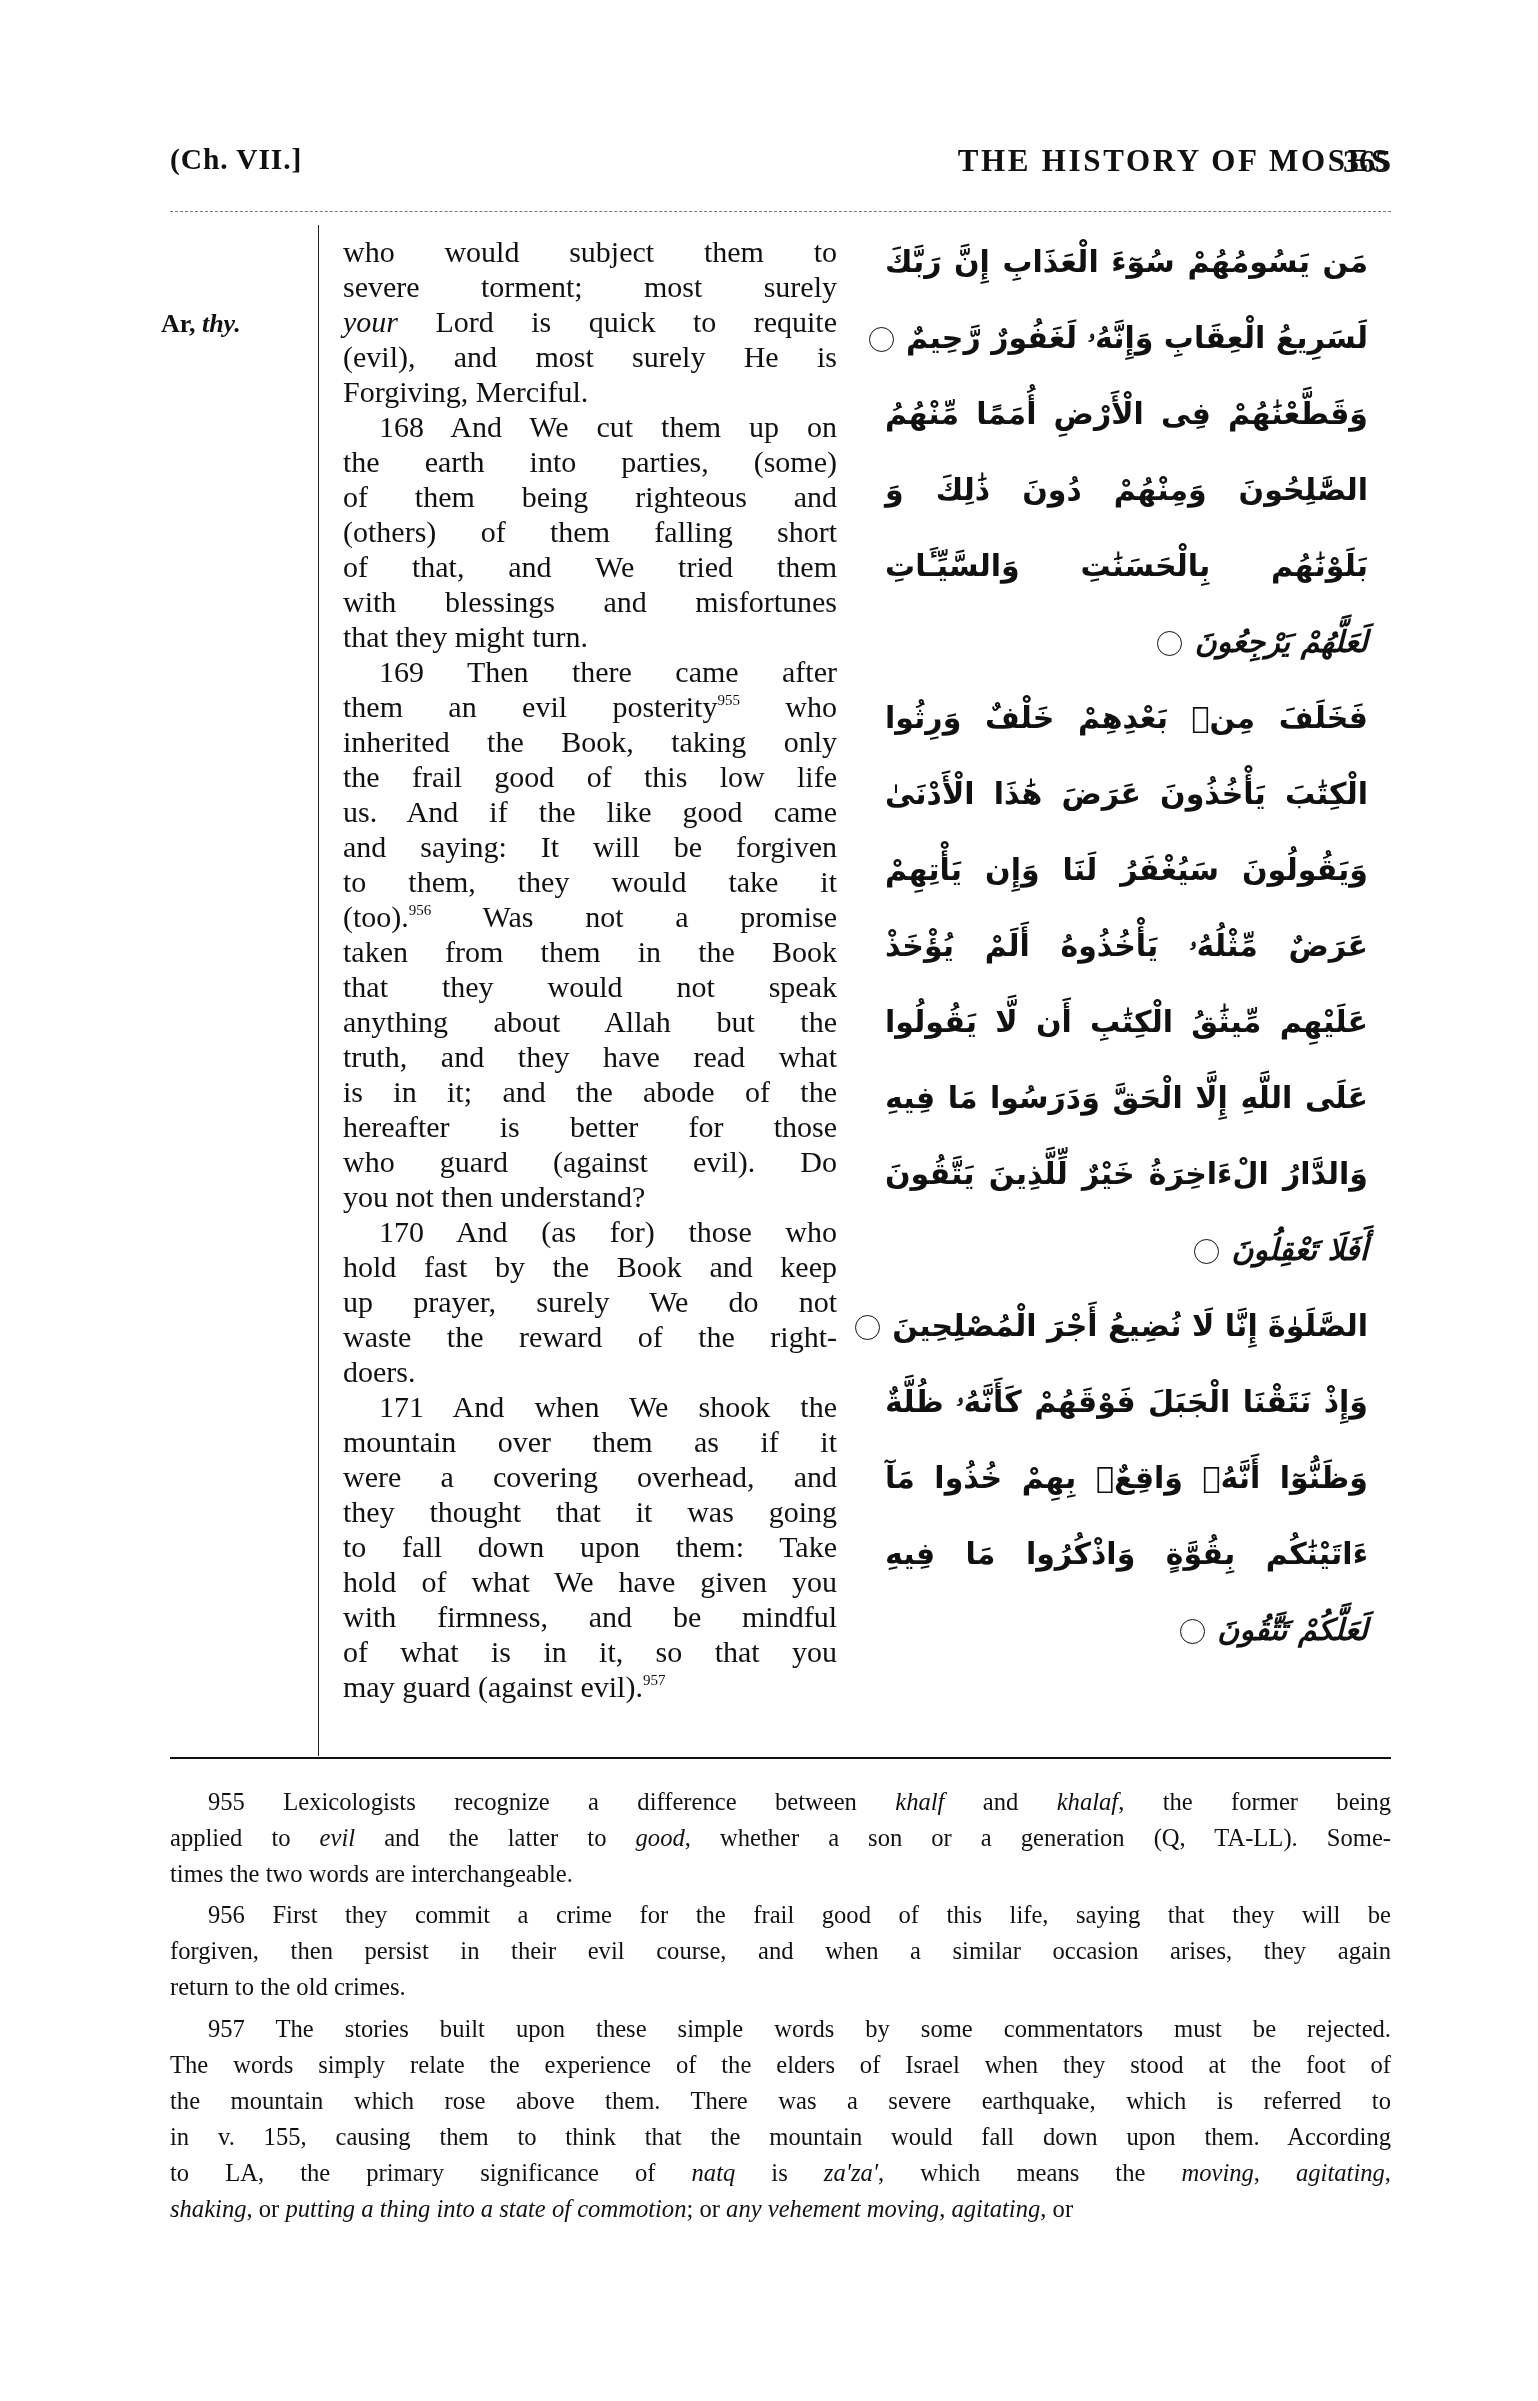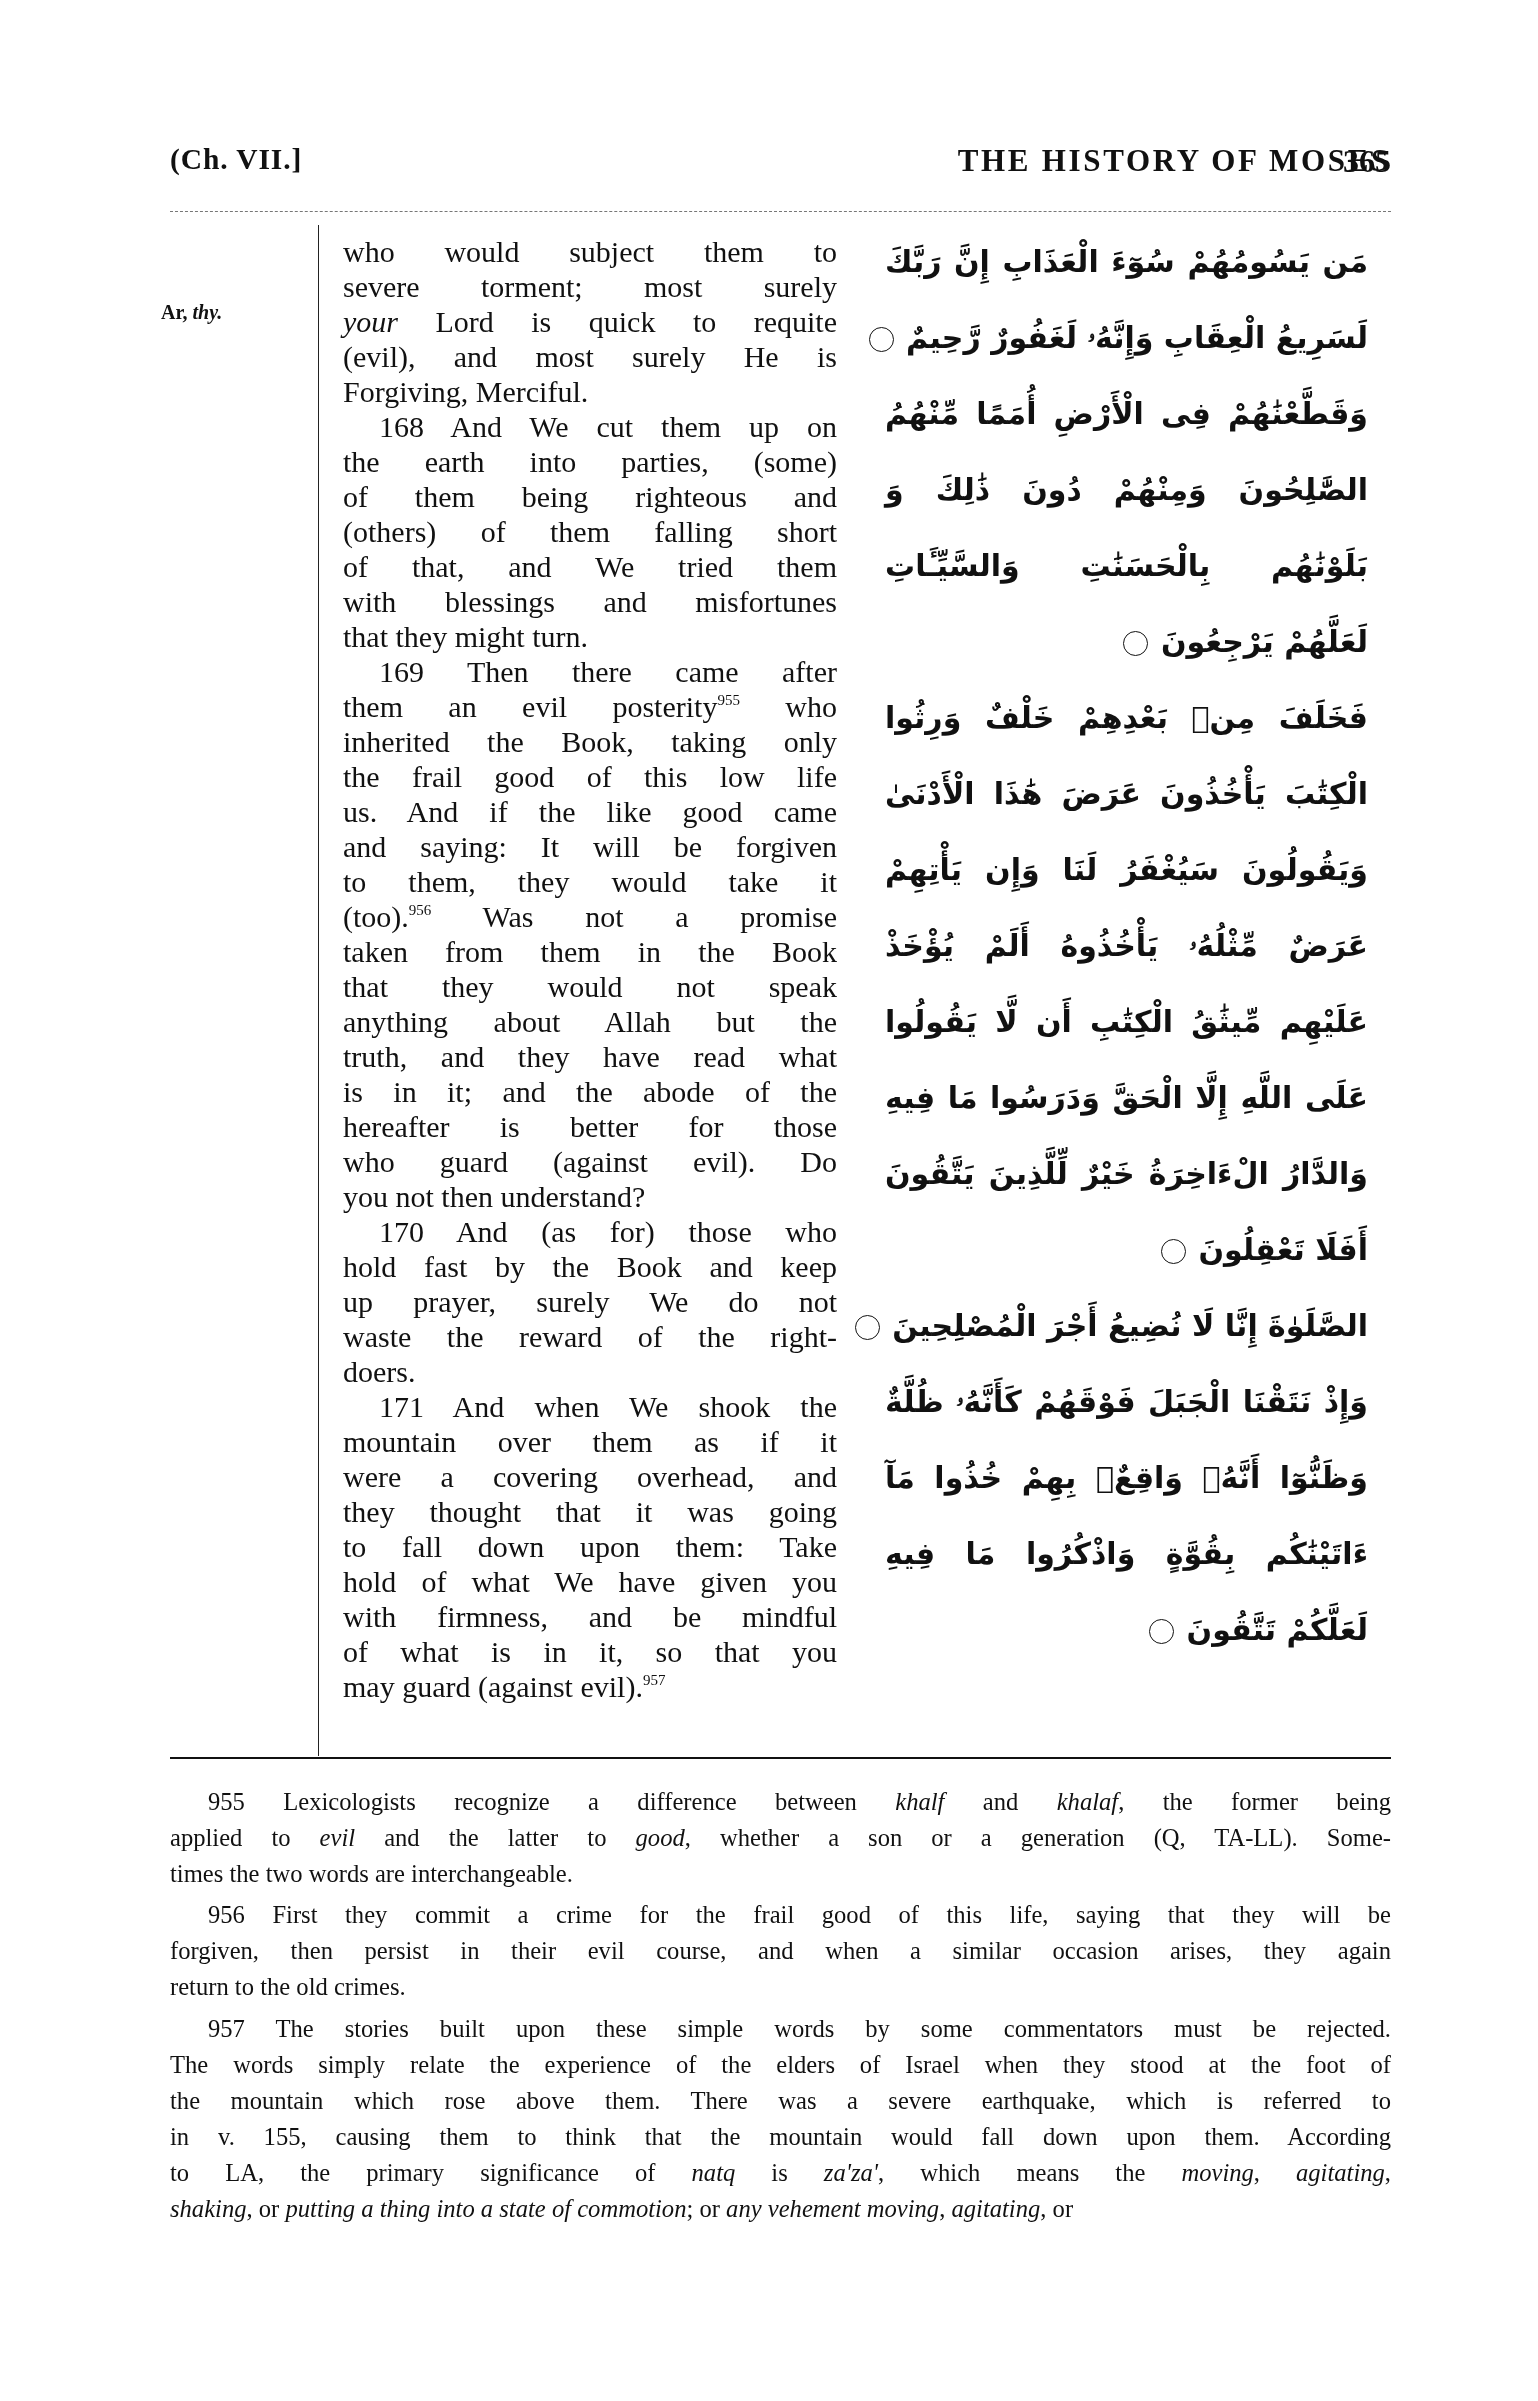--- a/index.html
+++ b/index.html
@@ -3,34 +3,34 @@
 <meta charset="utf-8">
 <style>
   html, body { margin: 0; padding: 0; background: #ffffff; }
   body { width: 1538px; height: 2401px; position: relative; overflow: hidden; color: #111; font-family: "Liberation Serif", "DejaVu Serif", serif; }
   #running-head { position: absolute; left: 170px; top: 143px; width: 1221px; height: 45px; font-weight: bold; }
   #chapter-ref { position: absolute; left: 0; top: 0; font-size: 29.5px; letter-spacing: 0.9px; }
   #page-title { position: absolute; left: 0; right: 0; top: 0; text-align: right; font-size: 31px; letter-spacing: 2.7px; }
   #page-number { position: absolute; right: 0; top: 0; font-size: 32px; }
   #head-rule { position: absolute; left: 170px; top: 211px; width: 1221px; border-top: 0.9px dashed #777; }
 
-  #margin-note { position: absolute; left: 161px; top: 301px; font-size: 20px; font-weight: bold; }
+  #margin-note { position: absolute; left: 161px; top: 309px; font-size: 26px; font-weight: bold; }
   #margin-note i { font-weight: bold; }
 
   #col-divider { position: absolute; left: 318px; top: 225px; height: 1531px; border-left: 1.8px solid #222; }
 
   #english-column { position: absolute; left: 343px; top: 234px; width: 494px; font-size: 30px; line-height: 35px; }
   .eng-line { display: block; white-space: nowrap; text-align: justify; text-align-last: justify; height: 35px; overflow: visible; }
   .eng-line.last { text-align-last: left; }
   .eng-line.indent { padding-left: 36px; }
   .eng-line sup { font-size: 15px; vertical-align: 12.5px; line-height: 0; }
 
   #arabic-column { position: absolute; left: 885px; top: 224px; width: 483px; direction: rtl; font-family: "DejaVu Sans", sans-serif; font-size: 30px; line-height: 76px; font-weight: bold; }
   .ar-line { display: block; white-space: nowrap; height: 76px; text-align: justify; text-align-last: justify; }
-  .ar-line.short { text-align-last: right; }
+  .ar-line.short { text-align-last: right; font-style: italic; }
   .ayah-mark { display: inline-block; width: 23px; height: 23px; border: 1.8px solid #111; border-radius: 50%; vertical-align: middle; margin: 0 12.5px; }
 
   #foot-rule { position: absolute; left: 170px; top: 1757px; width: 1221px; border-top: 2.7px solid #111; }
 
   #footnotes { position: absolute; left: 170px; top: 1784px; width: 1221px; font-size: 24.6px; line-height: 36px; }
   .fn-line { display: block; white-space: nowrap; text-align: justify; text-align-last: justify; height: 36px; }
   .fn-line.last { text-align-last: left; }
   .fn-line.indent { padding-left: 38px; }
   .fn-gap { display: block; height: 5.4px; }
 </style>

